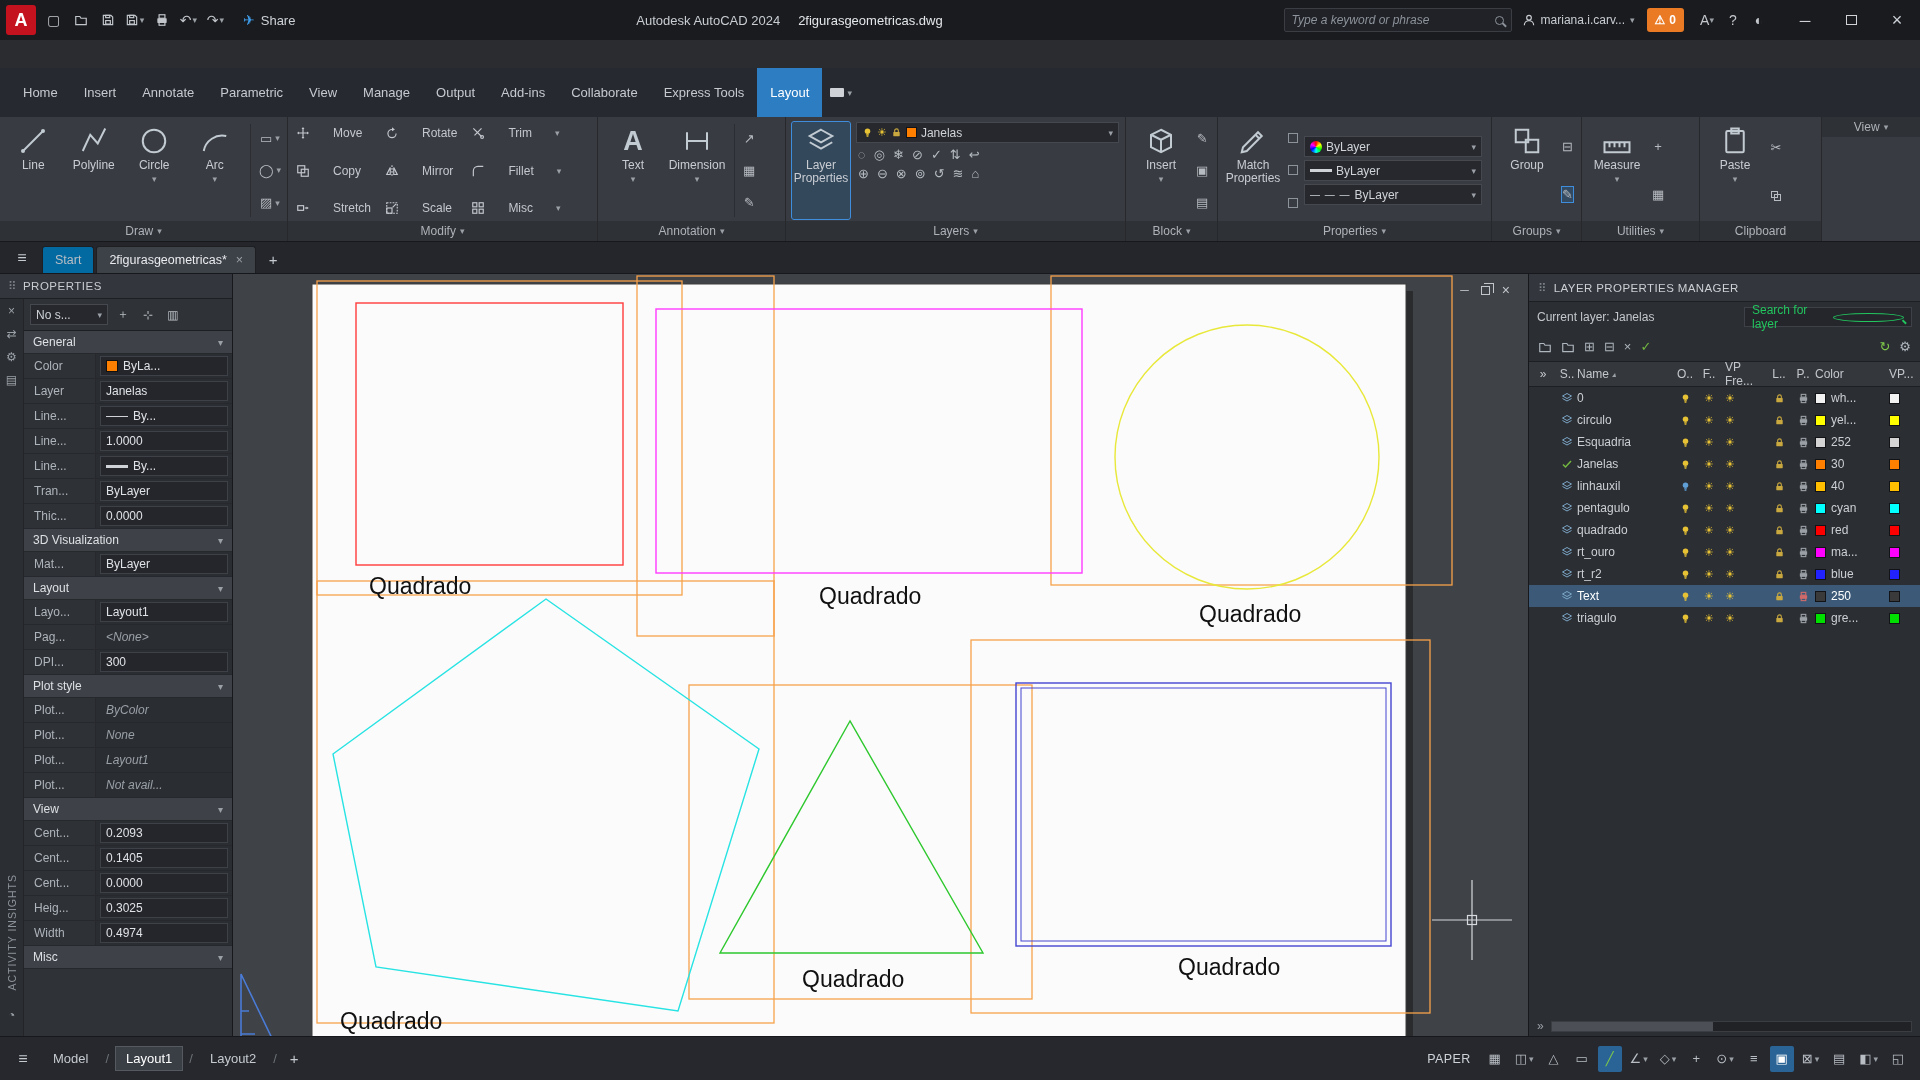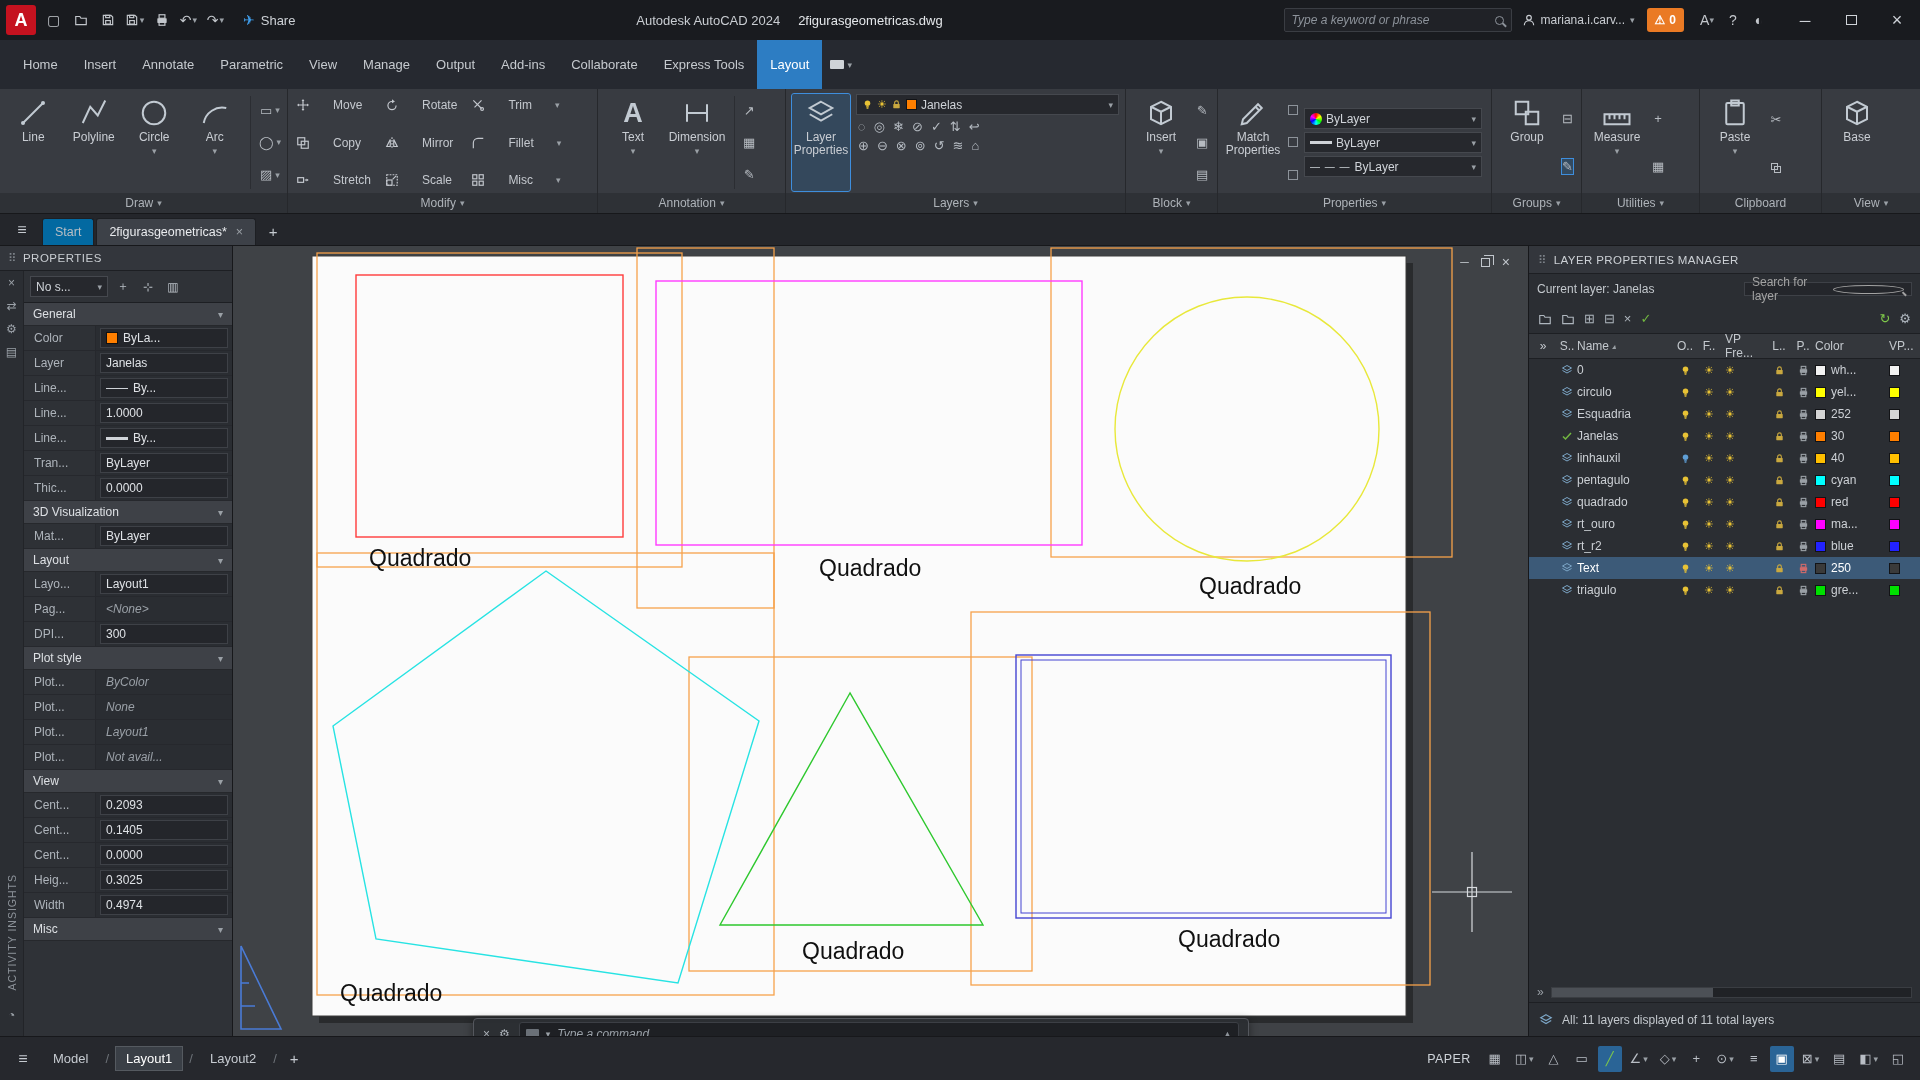--- a/index.html
+++ b/index.html
@@ -23,21 +23,21 @@
   .mag { width:9px; height:9px; border:1.5px solid currentColor; border-radius:50%; position:relative; flex:none; }
   .mag::after { content:""; position:absolute; width:5px; height:1.5px; background:currentColor; transform:rotate(45deg); right:-4px; bottom:-2px; }
   .tb-user { display:flex; align-items:center; gap:5px; color:#c9cdd2; margin-right:12px; }
   .alert { background:#ea7a24; border-radius:3px; height:24px; display:flex; align-items:center; gap:4px; padding:0 8px; color:#fff; margin-right:10px; font-weight:bold; }
   .tbico { width:26px; height:26px; display:flex; align-items:center; justify-content:center; color:#c3c7cc; font-size:14px; }
   .win-btns { display:flex; margin-left:10px; }
   .wb { width:46px; height:40px; display:flex; align-items:center; justify-content:center; color:#cfd3d8; font-size:15px; }
   .ico-max { width:11px; height:10px; border:1px solid currentColor; }
 
   
-  .ribbon-tabs { height:49px; background:#262930; display:flex; align-items:stretch; padding-left:10px; flex:none; }
+  .ribbon-tabs { height:49px; background:#262930; display:flex; align-items:stretch; padding-left:10px; flex:none;margin-top:28px; }
   .rtab { padding:0 13px; display:flex; align-items:center; color:#c6cacf; font-size:13px; }
   .rtab.active { background:#2d7dc3; color:#fff; }
   .rib-toggle { display:flex; align-items:center; gap:3px; padding:0 8px; }
   .boxico { width:14px; height:9px; background:#cfd3d8; border-radius:1px; }
 
   
   .ribbon { height:125px; background:#383b41; display:flex; border-bottom:1px solid #17181b; flex:none; }
   .pnl { border-right:1px solid #26282c; display:flex; flex-direction:column; flex:none; }
   .pnl-body { flex:1; padding:5px 6px 2px; display:flex; gap:6px; min-height:0; }
   .pnl-foot { height:20px; display:flex; align-items:center; justify-content:center; gap:4px; color:#aeb3b9; font-size:12px; background:#2e3136; }
@@ -104,21 +104,21 @@
   .ico-restore::before { content:""; position:absolute; top:-4px; left:2px; width:9px; height:9px; border-top:1px solid currentColor; border-right:1px solid currentColor; }
   .cmdbar { position:absolute; left:240px; top:772px; width:776px; height:31px; background:rgba(43,46,51,.95); border:1px solid #54575d; border-radius:4px; display:flex; align-items:center; padding:0 9px; gap:9px; box-shadow:0 2px 8px rgba(0,0,0,.45); color:#aab0b7; }
   .cmd-input { flex:1; height:23px; background:#1e2024; border:1px solid #3c3f45; border-radius:3px; display:flex; align-items:center; gap:7px; padding:0 6px; color:#9aa1a8; font-style:italic; }
   .cmd-box { width:13px; height:9px; background:#6a7077; border-radius:1px; }
   .cmd-hist { margin-left:auto; font-style:normal; color:#8d939a; font-size:9px; }
 
   
   .layerpanel { width:392px; background:#2b2e33; border-left:1px solid #17181b; display:flex; flex-direction:column; flex:none; }
   .lm-head { height:28px; display:flex; align-items:center; gap:7px; padding:0 9px; background:#33363c; color:#ccd0d5; font-size:11.5px; letter-spacing:.4px; border-bottom:1px solid #1d1f23; }
   .lm-sub { height:30px; display:flex; align-items:center; padding:0 8px; gap:8px; color:#c3c8cd; }
-  .lm-search { margin-left:auto; width:168px; height:14px; background:#24262b; border:1px solid #3e4147; display:flex; align-items:center; padding:0 7px; gap:12px; color:#a3a3a3; }
+  .lm-search { margin-left:auto; width:168px; height:20px; background:#24262b; border:1px solid #3e4147; display:flex; align-items:center; padding:0 7px; gap:12px; color:#22c55e; }
   .lm-search span { flex:1; }
   .lm-tools { height:30px; display:flex; align-items:center; gap:9px; padding:0 9px; border-bottom:1px solid #1d1f23; color:#aeb6be; font-size:13px; }
   .lm-cols { height:25px; display:flex; align-items:center; background:#34373c; border-bottom:1px solid #1d1f23; color:#c3c8cd; }
   .w-ind { width:28px; text-align:center; flex:none; }
   .w-st { width:20px; flex:none; display:flex; justify-content:center; }
   .w-name { width:96px; flex:none; display:flex; align-items:center; gap:3px; }
   .w-on,.w-fr,.w-lk,.w-pl { width:24px; flex:none; display:flex; justify-content:center; }
   .w-vpf { width:46px; flex:none; display:flex; justify-content:flex-start; padding-left:4px; }
   .w-col { width:74px; flex:none; display:flex; align-items:center; gap:5px; }
   .w-vpc { flex:1; display:flex; align-items:center; gap:5px; }
@@ -661,30 +661,20 @@
               </svg>
             </span>
         </div>
       </div>
       <div class="pnl-foot">
           <span>Clipboard</span>
         </div>
     </div>
 
     <div class="pnl" style="flex:1; border-right:none">
-      <div class="pnl-body">
-        <div class="rbig">
-            <span class="bigic">
-              <svg class="ic-lg">
-                <use href="#i-cube"></use>
-              </svg>
-            </span>
-            <span class="blbl">Base</span>
-          </div>
-      </div>
       <div class="pnl-foot">
           <span>View</span>
           <i class="car">▾</i>
         </div>
     </div>
   </div>
 
   <div class="filetabs">
     <div class="fmenu">≡</div>
     <div class="ftab">
@@ -1364,26 +1354,20 @@
               <i class="sw" style="background: rgb(0, 224, 0);"></i>
             </span>
   </div>
         </div>
       <div class="lm-scrollrow">
         <span>»</span>
         <div class="lm-track">
             <div class="lm-thumb"></div>
           </div>
       </div>
-      <div class="lm-statusrow">
-        <svg class="ic" style="color:#7da7c8">
-            <use href="#i-layers"></use>
-          </svg>
-        <span>All: 11 layers displayed of 11 total layers</span>
-      </div>
     </div>
   </div>
 
   <div class="statusbar">
     <div class="sb-menu">≡</div>
     <span class="sb-tab">Model</span>
     <span class="sb-slash">/</span>
     <span class="sb-tab active">Layout1</span>
     <span class="sb-slash">/</span>
     <span class="sb-tab">Layout2</span>

